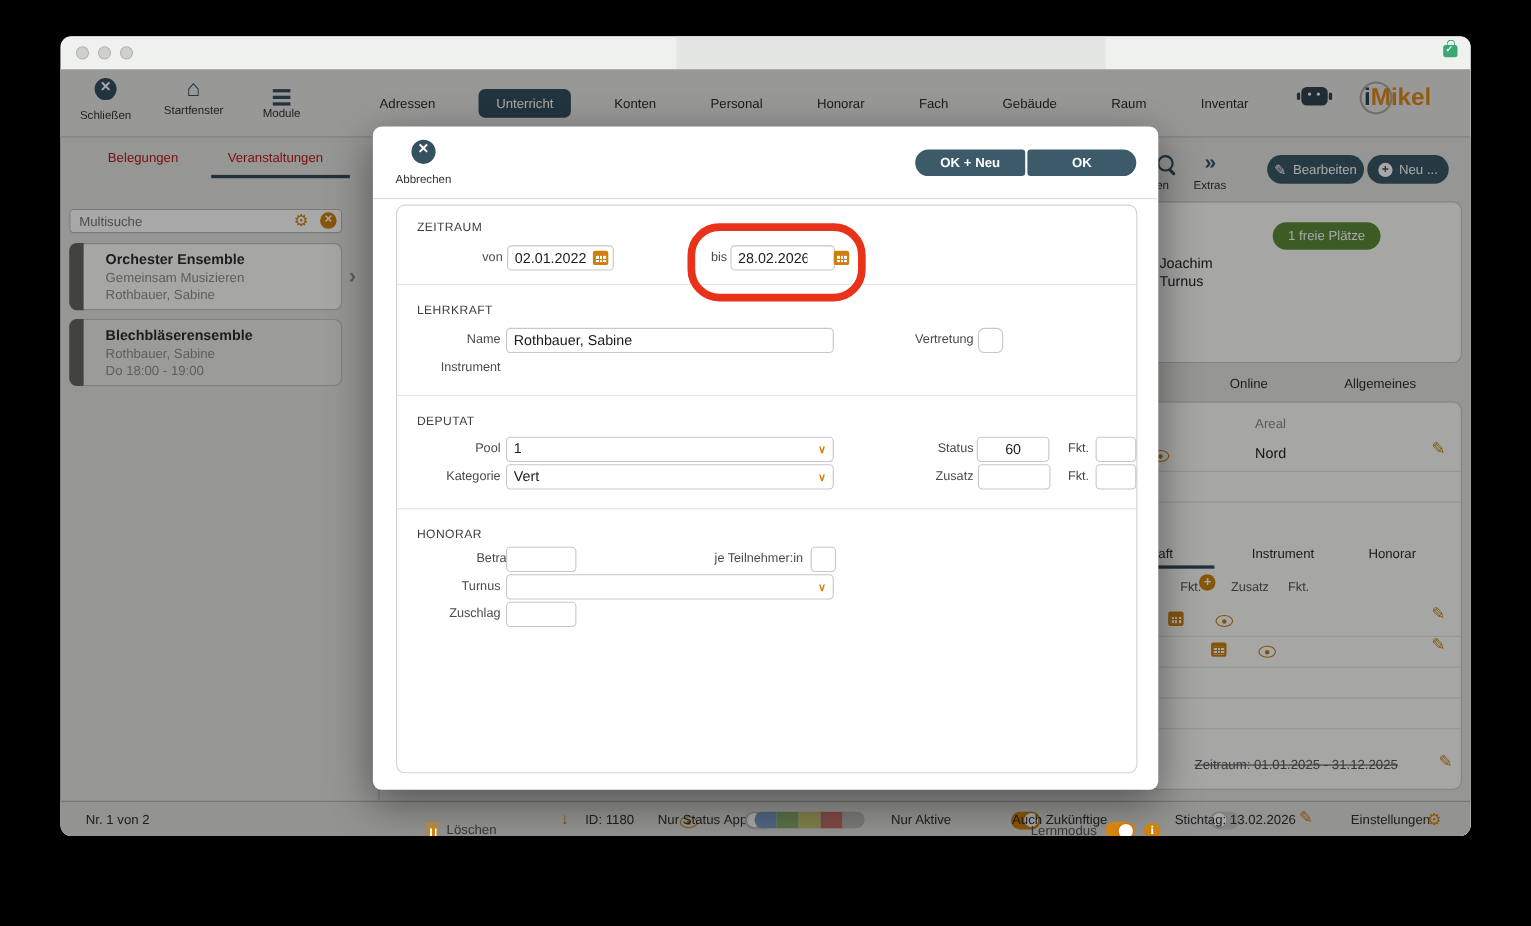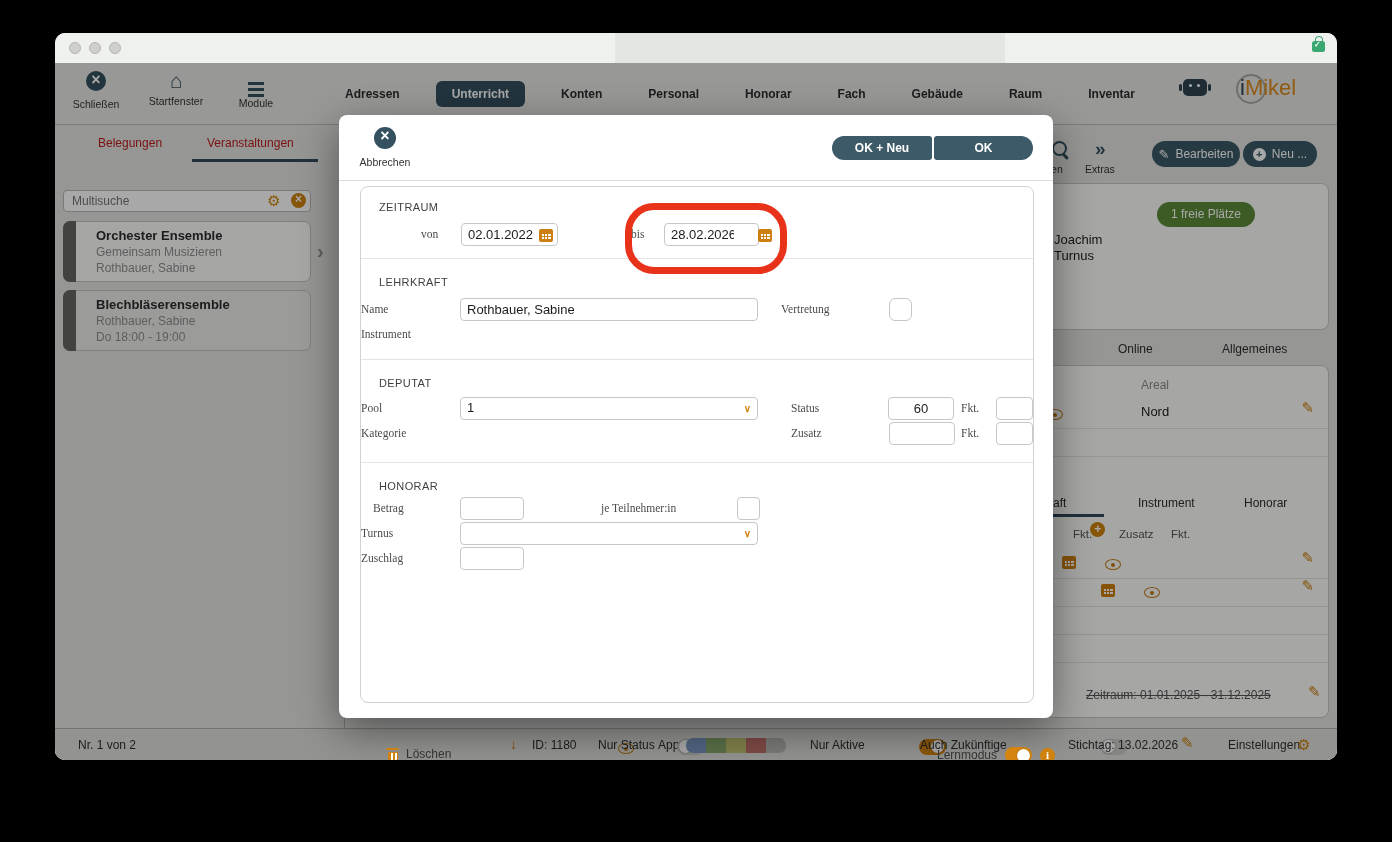--- a/index.html
+++ b/index.html
@@ -18,27 +18,27 @@
   .content{position:absolute;left:0;top:30px;width:1282px;height:697px;background:#e4e4e2;}
   .dim{position:absolute;inset:0;background:rgba(0,0,0,.34);z-index:5;}
   
   .toolbar{position:absolute;left:0;top:0;width:1282px;height:61px;background:#e7e7e5;border-bottom:1px solid #bcbcba;}
   .tb-btn{position:absolute;top:8px;width:80px;text-align:center;cursor:pointer;}
   .tb-btn .cap{display:block;margin-top:3px;font-size:10.5px;color:#333;}
   .ic-xcircle{display:inline-block;width:20px;height:20px;border-radius:50%;background:#35505f;position:relative;}
   .ic-xcircle::before{content:"×";position:absolute;left:0;right:0;top:-1px;text-align:center;color:#fff;font-size:16px;font-weight:bold;line-height:20px;}
   .ic-home{display:inline-block;height:20px;color:#35505f;font-size:21px;line-height:20px;font-weight:bold;}
   .ic-burger{display:inline-block;width:16px;height:3px;background:#35505f;box-shadow:0 6px 0 #35505f,0 12px 0 #35505f;margin-top:2px;}
-  .mod-tabs{position:absolute;left:280px;top:18px;width:810px;display:flex;justify-content:space-between;align-items:flex-end;font-weight:bold;}
+  .mod-tabs{position:absolute;left:280px;top:18px;width:810px;display:flex;justify-content:space-between;align-items:flex-end;}
   .mod-tab{font-size:12px;color:#2d2d2d;padding:6px 10px;border-radius:6px;cursor:pointer;white-space:nowrap;}
   .mod-tab.active{background:#35505f;color:#fff;padding:6px 16px;}
   .ic-robot{position:absolute;left:1128px;top:16px;width:24px;height:17px;background:#2f4450;border-radius:5px;}
   .ic-robot::before{content:"";position:absolute;left:6px;top:5px;width:3px;height:3px;border-radius:50%;background:#fff;box-shadow:8px 0 0 #fff;}
   .ic-robot::after{content:"";position:absolute;left:-4px;top:5px;width:3px;height:7px;background:#2f4450;border-radius:2px;box-shadow:29px 0 0 #2f4450;}
-  .logo{position:absolute;left:1185px;top:12px;font-weight:normal;font-size:22px;}
+  .logo{position:absolute;left:1185px;top:12px;font-weight:bold;font-size:22px;}
   .logo .ring{position:absolute;left:-4px;top:-1px;width:26px;height:26px;border:2.5px solid #a9a9a7;border-radius:50%;}
   .logo .li{color:#2f4450;position:relative;}
   .logo .lr{color:#dc8a1a;position:relative;}
   
   .ic-search{display:inline-block;width:11px;height:11px;border:2.5px solid #35505f;border-radius:50%;position:relative;}
   .ic-search::after{content:"";position:absolute;left:10px;top:10px;width:3px;height:7px;background:#35505f;transform:rotate(-45deg);border-radius:2px;}
   .ic-guillemet{color:#35505f;font-size:19px;font-weight:bold;line-height:14px;}
   .minicap{font-size:10.5px;color:#333;}
   .slate-btn{position:absolute;height:26px;background:#3b5866;border-radius:13px;color:#fff;font-size:12px;
              display:flex;align-items:center;justify-content:center;gap:6px;cursor:pointer;box-sizing:border-box;}
@@ -95,21 +95,21 @@
   
   .modal{position:absolute;left:284px;top:82px;width:714px;height:603px;background:#fff;border-radius:8px;
          box-shadow:0 12px 40px rgba(0,0,0,.45);z-index:10;}
   .m-abbr{position:absolute;left:14px;top:12px;width:64px;text-align:center;cursor:pointer;}
   .m-abbr .cap{display:block;margin-top:3px;font-size:10.5px;color:#333;}
   .m-btn{position:absolute;top:21px;height:24px;background:#3d5a68;color:#fff;font-size:12px;font-weight:bold;
          text-align:center;line-height:24px;cursor:pointer;}
   .m-hr{position:absolute;left:0;top:65px;width:714px;height:1px;background:#ddd;}
   .panel{position:absolute;left:21px;top:71px;width:674px;height:517px;border:1px solid #d2d2d0;border-radius:8px;box-sizing:border-box;}
   .sec-title{position:absolute;left:18px;font-size:11px;color:#3f3f3f;letter-spacing:.4px;}
-  .f-lbl{position:absolute;font-size:11.5px;color:#4a4a4a;font-family:Liberation Serif, serif;}
+  .f-lbl{position:absolute;font-size:11.5px;color:#4a4a4a;text-align:right;}
   .fld{position:absolute;height:23px;background:#fff;border:1px solid #c7c7c5;border-radius:4px;box-sizing:border-box;
        font-size:13px;color:#1c1c1c;padding:2px 6px;font-family:"Liberation Sans",sans-serif;outline:none;}
   .fld.center{text-align:center;}
   .ddl{padding-right:18px;}
   .ic-chev::before{content:"∨";color:#d4840f;font-size:10px;font-weight:bold;}
   .chk{position:absolute;width:23px;height:23px;background:#fff;border:1px solid #c7c7c5;border-radius:6px;box-sizing:border-box;cursor:pointer;}
   .sec-hr{position:absolute;left:0;width:672px;height:1px;background:#e4e4e2;}
   .ic-trash{display:inline-block;width:11px;height:13px;position:relative;}
   .ic-trash::before{content:"";position:absolute;left:-1px;top:0;width:13px;height:2.5px;background:#cf830e;border-radius:1px;}
   .ic-trash::after{content:"";position:absolute;left:0.5px;top:4px;width:10px;height:9px;background:
@@ -314,20 +314,24 @@
         <span class="f-lbl" style="left:0;top:215px;width:94px">Pool</span>
         <div class="fld ddl" style="left:99px;top:210px;width:298px">
           <span>1</span>
           <span class="abs ic-chev" style="right:6px;top:2px"></span>
         </div>
         <span class="f-lbl" style="left:430px;top:215px;width:94px">Status</span>
         <input class="fld center" style="left: 527px; top: 210px; width: 66px;" value="60">
         <span class="f-lbl" style="left:600px;top:215px;width:29px">Fkt.</span>
         <input class="fld" style="left: 635px; top: 210px; width: 37px;">
         <span class="f-lbl" style="left:0;top:240px;width:94px">Kategorie</span>
+        <div class="fld ddl" style="left:99px;top:235px;width:298px">
+          <span>Vert</span>
+          <span class="abs ic-chev" style="right:6px;top:2px"></span>
+        </div>
         <span class="f-lbl" style="left:430px;top:240px;width:94px">Zusatz</span>
         <input class="fld" style="left: 528px; top: 235px; width: 66px;">
         <span class="f-lbl" style="left:600px;top:240px;width:29px">Fkt.</span>
         <input class="fld" style="left: 635px; top: 235px; width: 37px;">
         <div class="sec-hr" style="top:275px"></div>
 
         
         <span class="sec-title" style="top:293px">HONORAR</span>
         <span class="f-lbl" style="left:12px;top:315px;width:94px">Betrag</span>
         <input class="fld" style="left: 99px; top: 310px; width: 64px;">

